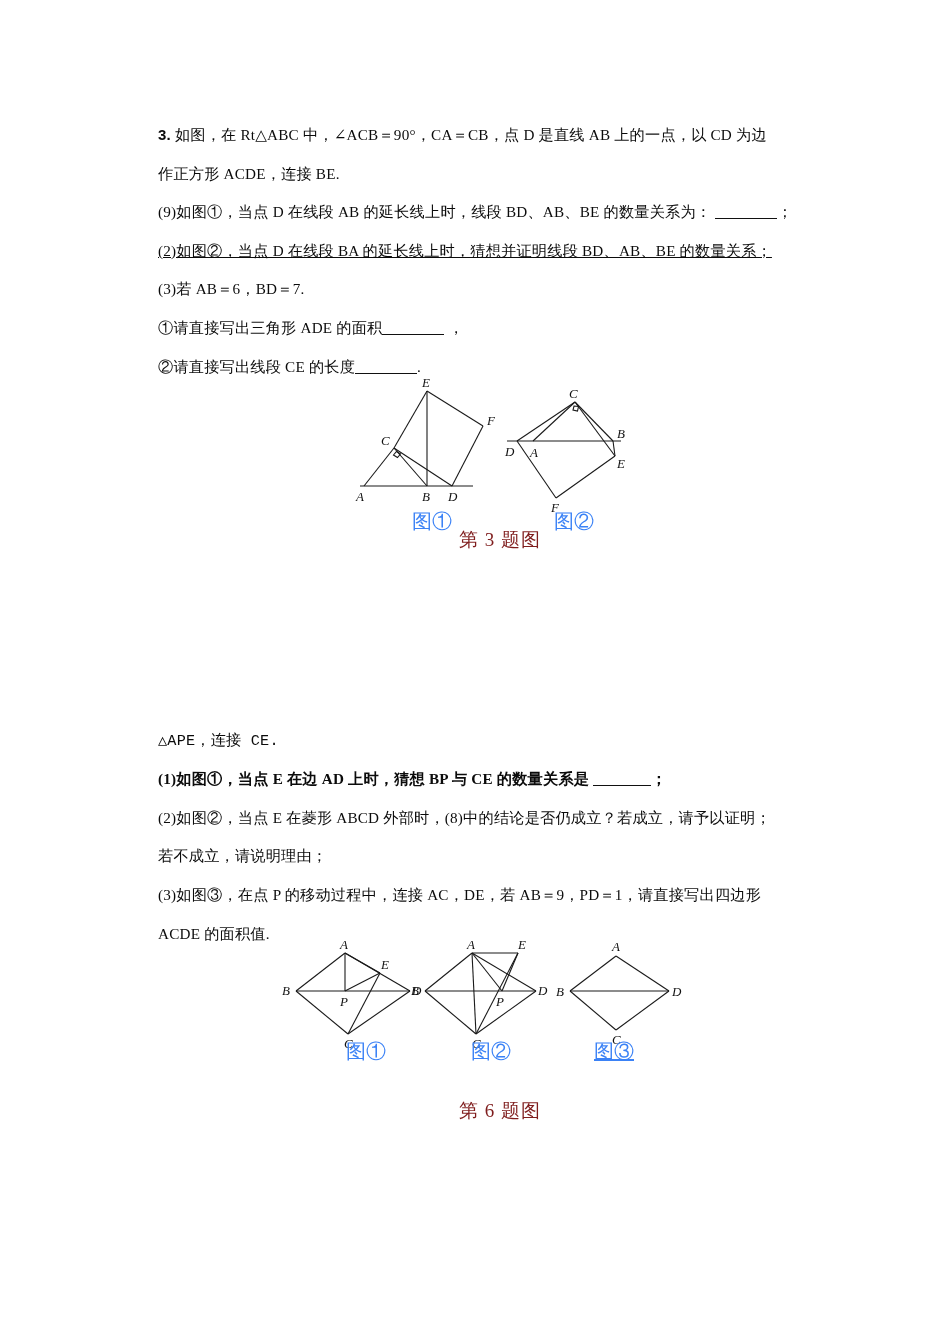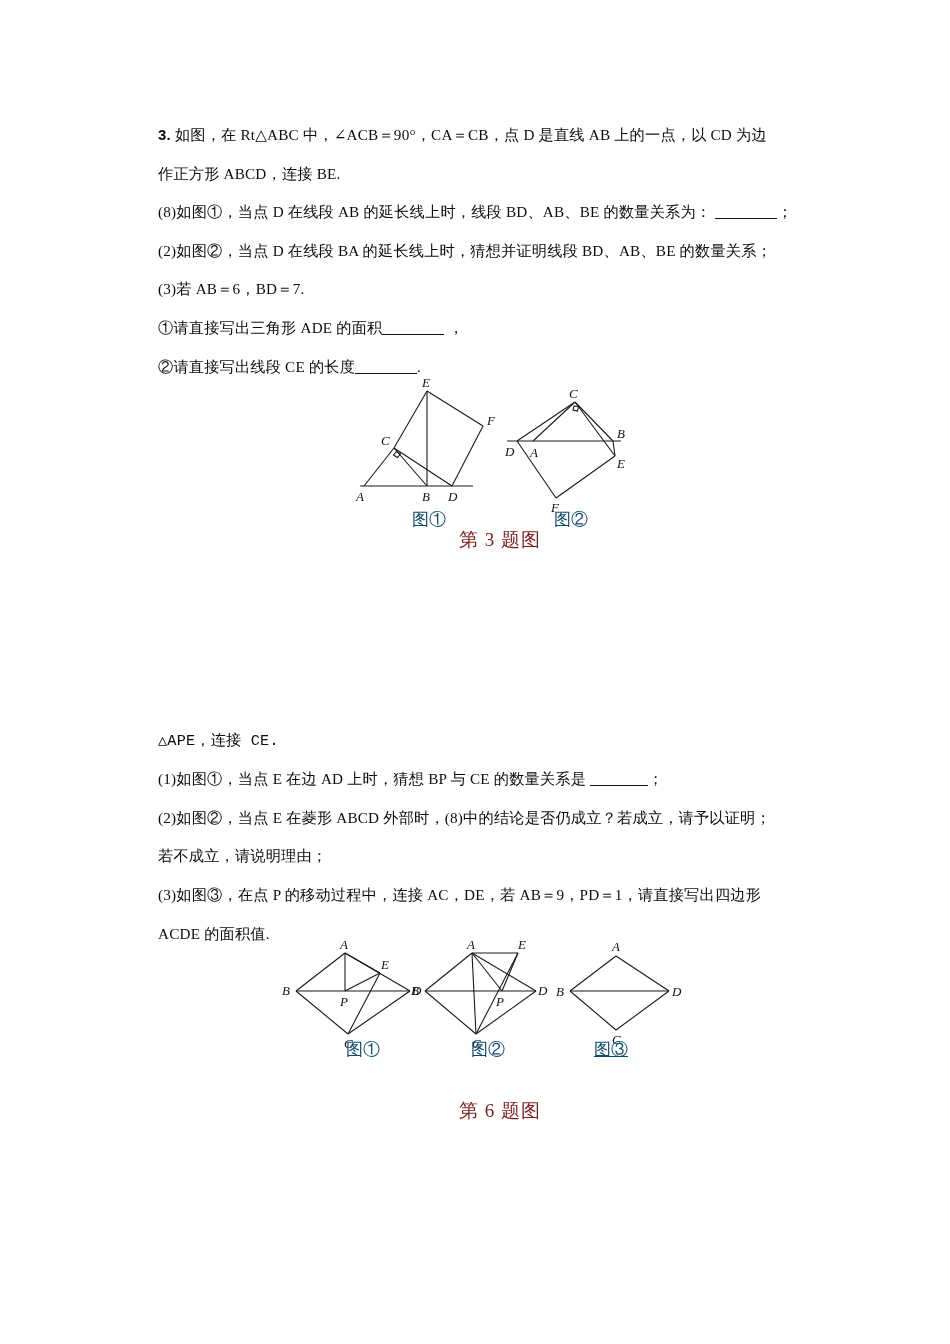--- a/index.html
+++ b/index.html
@@ -44,22 +44,22 @@
     vertical-align: -2px;
   }
   .blank-sm {
     display: inline-block;
     border-bottom: 1px solid #111;
     width: 58px;
     vertical-align: -2px;
   }
   .fig-caption {
     position: absolute;
-    font-size: 17px;
-    color: #0c4a6e;
+    font-size: 20px;
+    color: #3b82f6;
     white-space: nowrap;
   }
   .fig-title {
     position: absolute;
     font-size: 19px;
     color: #7f1d1d;
     white-space: nowrap;
     letter-spacing: 1px;
   }
   svg { position: absolute; overflow: visible; }
@@ -79,29 +79,29 @@
 <body>
 
 <div class="page">
 
   <div class="body-text" style="top:116px;">
     <span class="qnum">3.</span>
     <span>如图，在 Rt△ABC 中，∠ACB＝90°，CA＝CB，点 D 是直线 AB 上的一点，以 CD 为边</span>
   </div>
 
   <div class="body-text" style="top:154.6px;">
-    <span>作正方形 ABCD，连接 BE.</span>
+    <span>作正方形 ACDE，连接 BE.</span>
   </div>
 
   <div class="body-text" style="top:193.2px;">
-    <span>(8)如图①，当点 D 在线段 AB 的延长线上时，线段 BD、AB、BE 的数量关系为：</span>
+    <span>(9)如图①，当点 D 在线段 AB 的延长线上时，线段 BD、AB、BE 的数量关系为：</span>
     <span class="blank"></span><span>；</span>
   </div>
 
-  <div class="body-text" style="top:231.8px;">
+  <div class="body-text" style="top:231.8px;text-decoration:underline;">
     <span>(2)如图②，当点 D 在线段 BA 的延长线上时，猜想并证明线段 BD、AB、BE 的数量关系；</span>
   </div>
 
   <div class="body-text" style="top:270.4px;">
     <span>(3)若 AB＝6，BD＝7.</span>
   </div>
 
   <div class="body-text" style="top:309px;">
     <span>①请直接写出三角形 ADE 的面积</span><span class="blank"></span>&nbsp;<span>，</span>
   </div>
@@ -159,21 +159,21 @@
 
   <div class="fig-caption" style="left:538px; top:508px;">图②</div>
 
   <div class="fig-title" style="left:443px; top:527px;">第 3 题图</div>
 
 
   <div class="body-text" style="top:721.6px;font-family:Liberation Mono, monospace;">
     <span>△APE，连接 CE.</span>
   </div>
 
-  <div class="body-text" style="top:760.2px;">
+  <div class="body-text" style="top:760.2px;font-weight:bold;">
     <span>(1)如图①，当点 E 在边 AD 上时，猜想 BP 与 CE 的数量关系是</span>&nbsp;<span class="blank-sm"></span><span>；</span>
   </div>
 
   <div class="body-text" style="top:798.8px;">
     <span>(2)如图②，当点 E 在菱形 ABCD 外部时，(8)中的结论是否仍成立？若成立，请予以证明；</span>
   </div>
 
   <div class="body-text" style="top:837.4px;">
     <span>若不成立，请说明理由；</span>
   </div>

